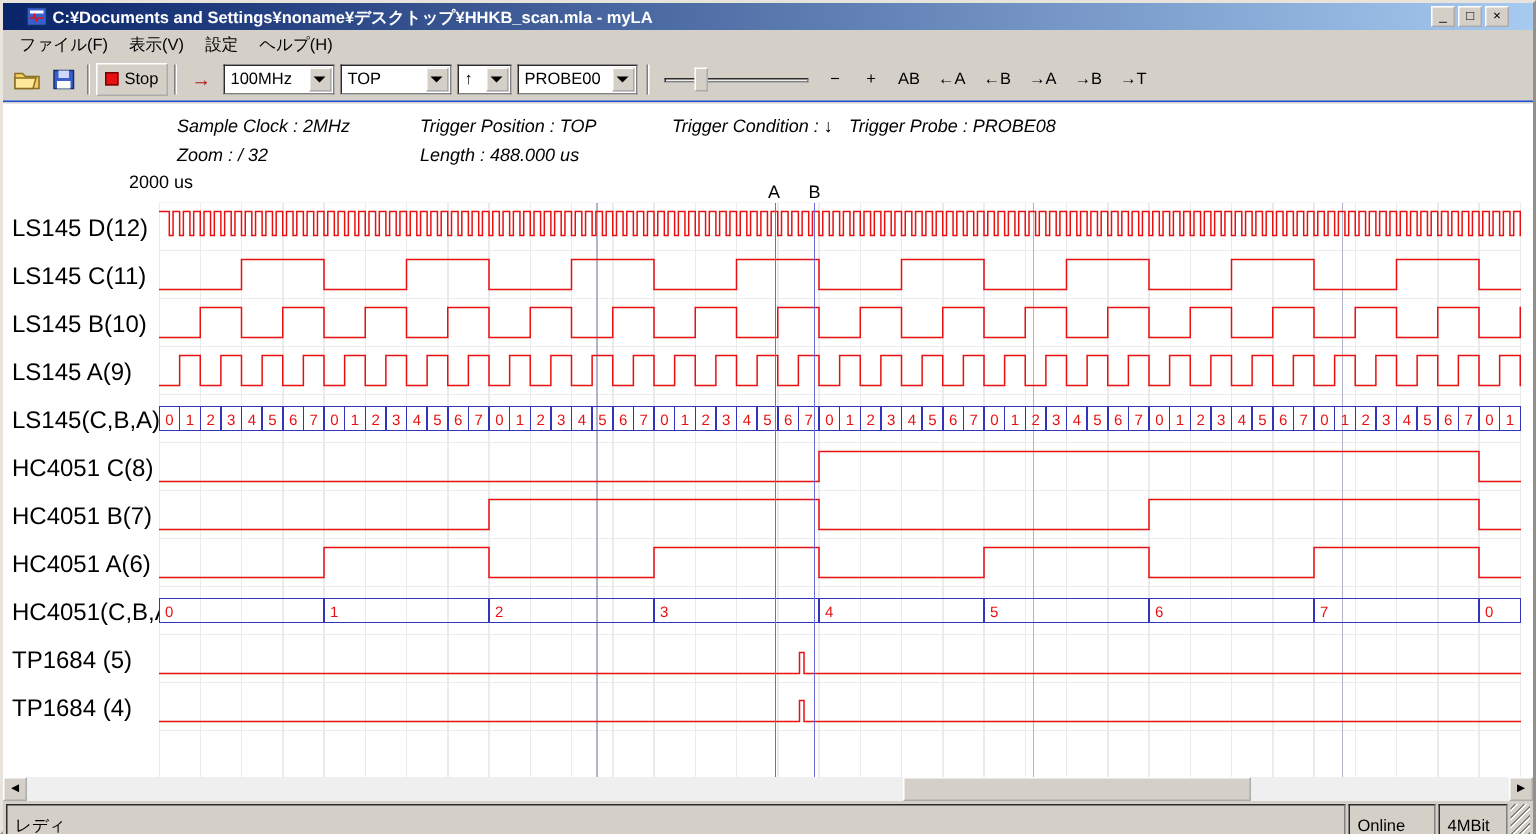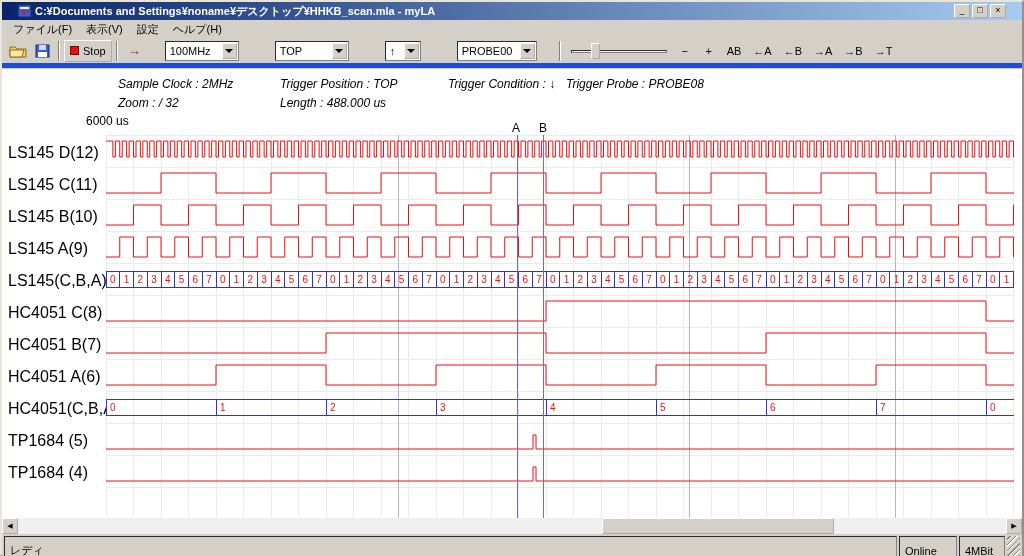--- a/index.html
+++ b/index.html
@@ -18,30 +18,30 @@
   .winbtn { width:16px; height:14px; margin-left:2px; background:#d4d0c8; border:1px outset #fff;
     font-size:9px; line-height:11px; text-align:center; color:#000; flex:0 0 auto; }
 
   
   .menubar { position:absolute; left:0; top:18px; width:1020px; height:18px; background:#d4d0c8;
     display:flex; align-items:center; padding-left:4px; font-size:11px; }
   .menu-item { padding:2px 7px; }
 
   
   .toolbar { position:absolute; left:0; top:36px; width:1020px; height:30px; background:#d4d0c8;
-    border-bottom:5px solid #1d4ed8; display:flex; align-items:center; padding-left:4px; font-size:11px; }
+    border-bottom:1px solid #1d4ed8; display:flex; align-items:center; padding-left:4px; font-size:11px; }
   .tb-sep { width:2px; height:20px; margin:0 4px; border-left:1px solid #808080; border-right:1px solid #fff; }
   .tb-icon-btn { width:24px; height:22px; background:#d4d0c8; border:1px solid #d4d0c8;
     display:flex; align-items:center; justify-content:center; }
   .tb-btn { height:22px; min-width:24px; padding:0 5px; background:#d4d0c8; border:1px solid #d4d0c8;
     font-size:11px; display:flex; align-items:center; justify-content:center; gap:4px; color:#000; }
   .tb-btn.raised { border:1px outset #fff; }
   .stop-square { width:9px; height:9px; background:#e81010; border:1px solid #700; }
   .run-arrow { color:#b01010; font-weight:bold; font-size:13px; }
-  .combo { height:20px; background:#fff; border:1px inset #808080; display:flex; align-items:center; margin:0 18px; }
+  .combo { height:20px; background:#fff; border:1px inset #808080; display:flex; align-items:center; margin:0 2px; }
   .combo .combo-value { flex:1 1 auto; padding:0 4px; font-size:11px; white-space:nowrap; }
   .combo .combo-arrow { width:15px; height:16px; background:#d4d0c8; border:1px outset #fff; margin-right:1px;
     display:flex; align-items:center; justify-content:center; }
   .combo .combo-arrow::after { content:""; border:4px solid transparent; border-top:4px solid #000; margin-top:4px; }
   .slider { position:relative; width:96px; height:20px; margin:0 6px; }
   .slider-track { position:absolute; left:0; right:0; top:9px; height:3px; border:1px inset #808080; background:#efefef; }
   .slider-thumb { position:absolute; left:20px; top:2px; width:9px; height:16px; background:#d4d0c8; border:1px outset #fff; }
   .nav-btn { letter-spacing:0; }
 
   
@@ -145,21 +145,21 @@
     <button class="tb-btn nav-btn">→T</button>
   </div>
 
   <div class="workspace">
     <span class="info-text" style="left:116px; top:8px">Sample Clock : 2MHz</span>
     <span class="info-text" style="left:278px; top:8px">Trigger Position : TOP</span>
     <span class="info-text" style="left:446px; top:8px">Trigger Condition : ↓</span>
     <span class="info-text" style="left:564px; top:8px">Trigger Probe : PROBE08</span>
     <span class="info-text" style="left:116px; top:27px">Zoom : /  32</span>
     <span class="info-text" style="left:278px; top:27px">Length : 488.000 us</span>
-    <span class="time-origin">6000 us</span>
+    <span class="time-origin">2000 us</span>
 
     <span class="cursor-label" id="cursor-a-label" style="left: 510px;">A</span>
     <span class="cursor-label" id="cursor-b-label" style="left: 537px;">B</span>
 
     <div id="channel-labels">
         <div class="ch-label" style="top: 75px;">LS145 D(12)</div>
         <div class="ch-label" style="top: 107px;">LS145 C(11)</div>
         <div class="ch-label" style="top: 139px;">LS145 B(10)</div>
         <div class="ch-label" style="top: 171px;">LS145 A(9)</div>
         <div class="ch-label" style="top: 203px;">LS145(C,B,A)</div>

